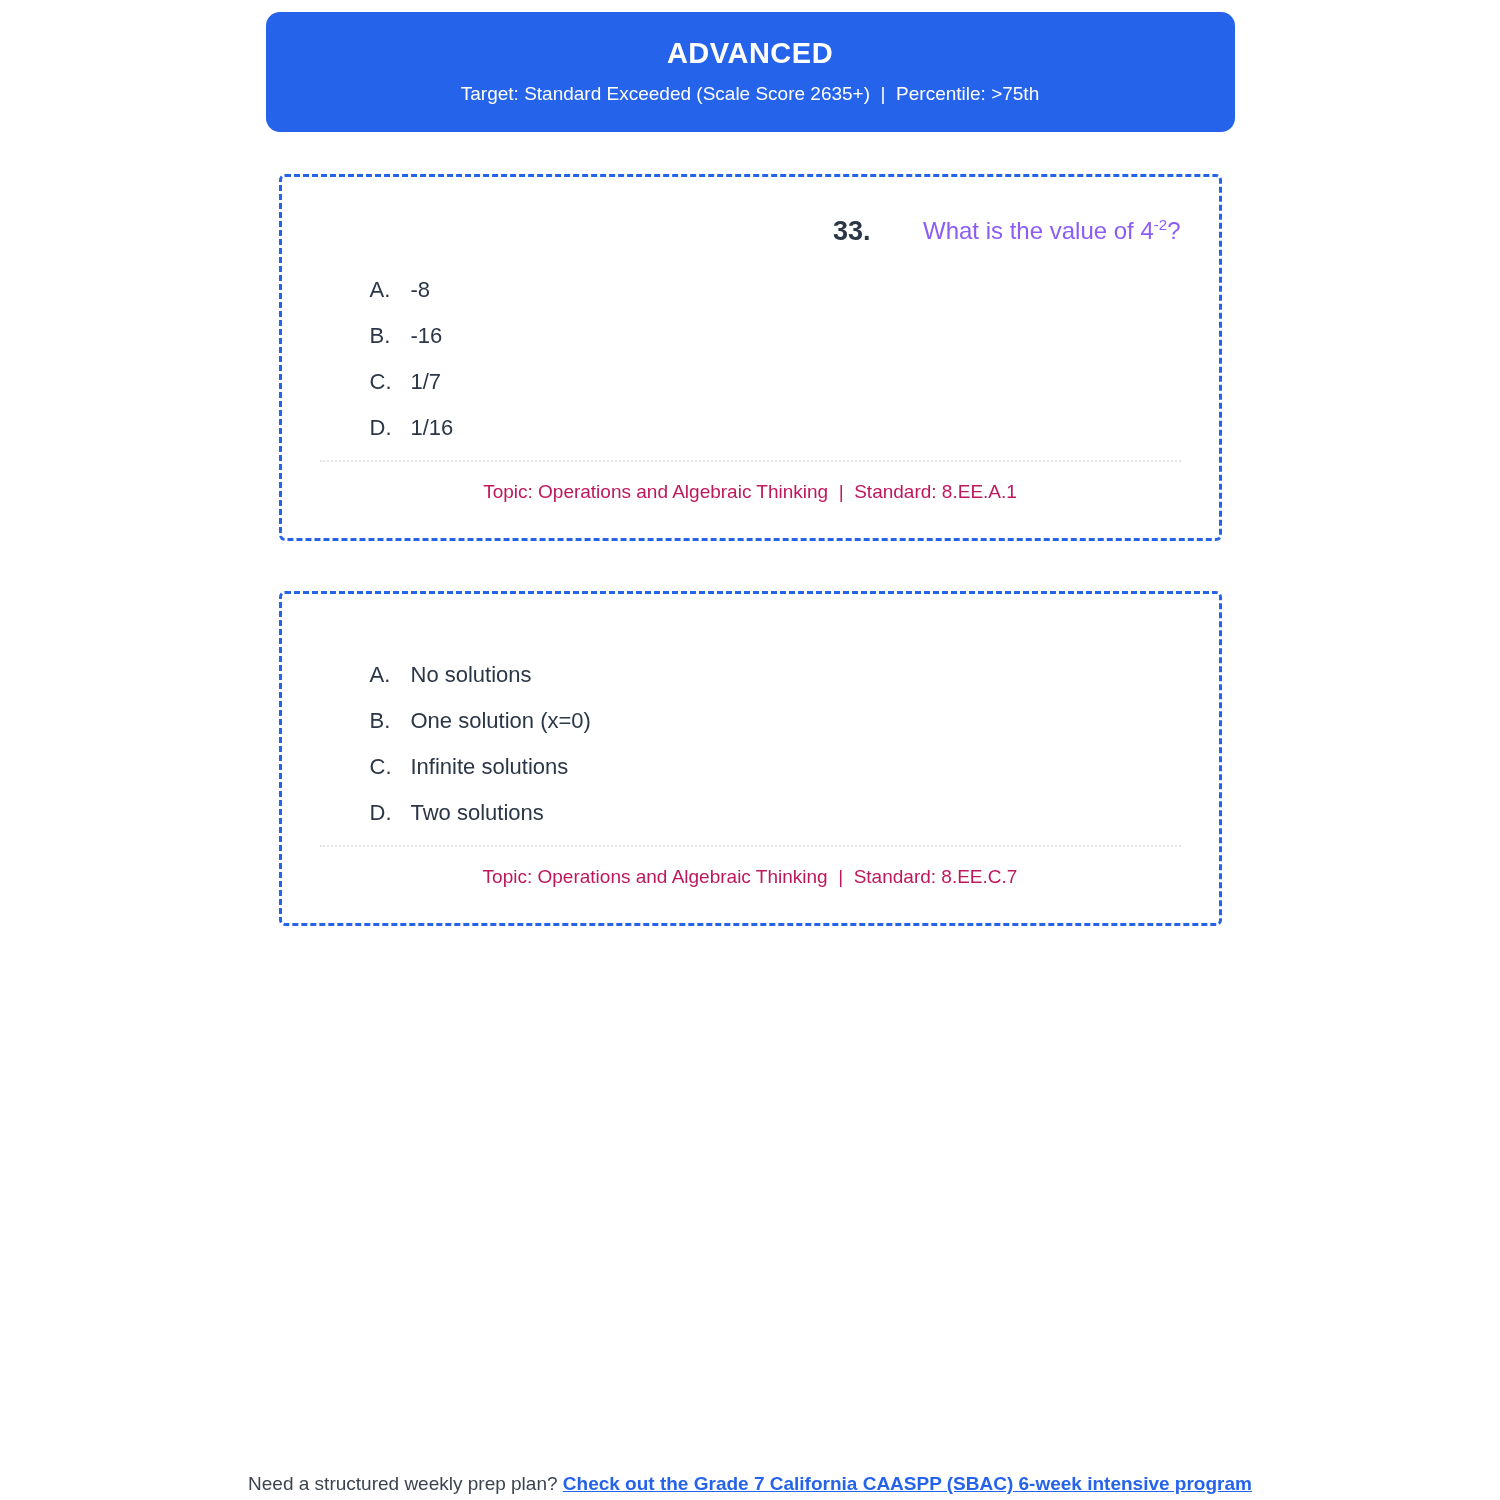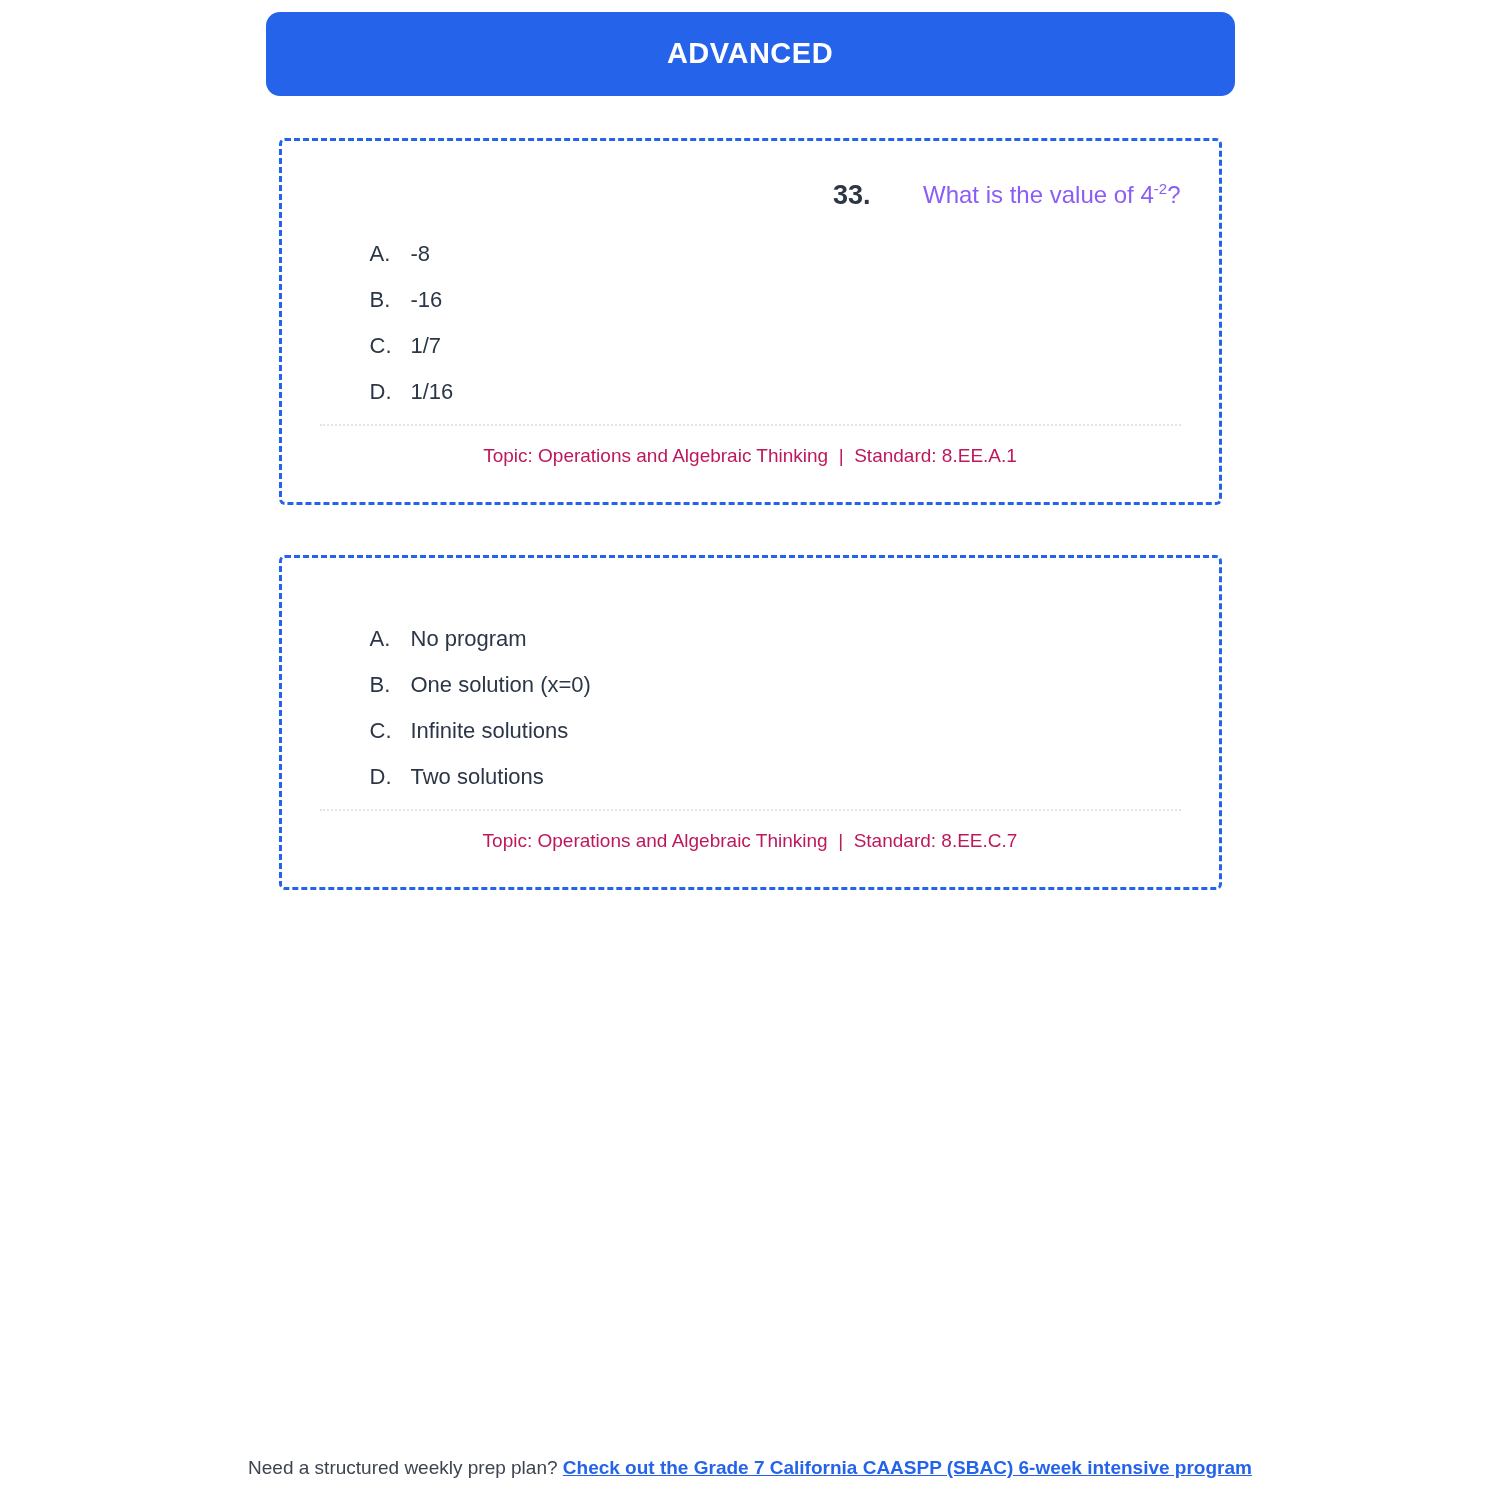--- a/index.html
+++ b/index.html
@@ -87,40 +87,41 @@
     font-size: 19px;
     line-height: 24px;
     color: #be185d;
     white-space: pre-wrap;
   }
   
   .page-footer {
     position: absolute;
     left: 0;
     right: 0;
-    bottom: 20px;
+    bottom: 4px;
     text-align: center;
     font-size: 19px;
     line-height: 24px;
     color: #3d4450;
   }
   .footer-link {
     color: #2563eb;
     font-weight: bold;
     text-decoration: underline;
     cursor: pointer;
   }
 </style>
 </head>
 <body>
 
 <div class="page">
 
   <header class="banner">
     <div class="banner-title">ADVANCED</div>
+    <div class="banner-subtitle">Target: Standard Exceeded (Scale Score 2635+)  |  Percentile: &gt;75th</div>
   </header>
 
   <section class="card">
     <div class="q-row">
       <span class="q-num">33.</span>
       <span class="q-text"><span>What is the value of 4</span><sup>-2</sup><span>?</span></span>
     </div>
     <div class="options">
       <div class="option-row">
         <span class="option-letter">A.</span>
@@ -140,21 +141,21 @@
       </div>
     </div>
     <div class="divider"></div>
     <div class="meta">Topic: Operations and Algebraic Thinking  |  Standard: 8.EE.A.1</div>
   </section>
 
   <section class="card second">
     <div class="options">
       <div class="option-row">
         <span class="option-letter">A.</span>
-        <span class="option-text">No program</span>
+        <span class="option-text">No solutions</span>
       </div>
       <div class="option-row">
         <span class="option-letter">B.</span>
         <span class="option-text">One solution (x=0)</span>
       </div>
       <div class="option-row">
         <span class="option-letter">C.</span>
         <span class="option-text">Infinite solutions</span>
       </div>
       <div class="option-row">

